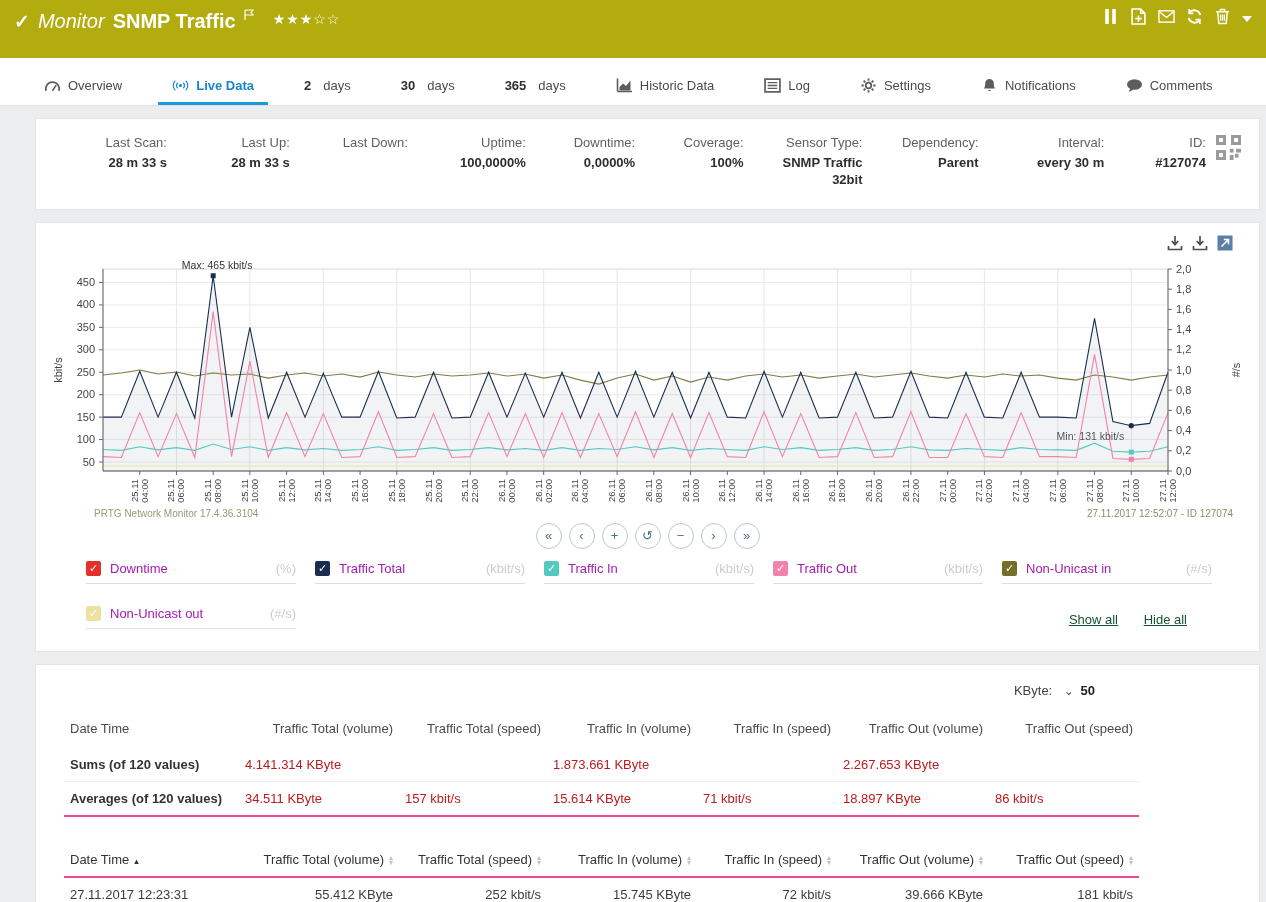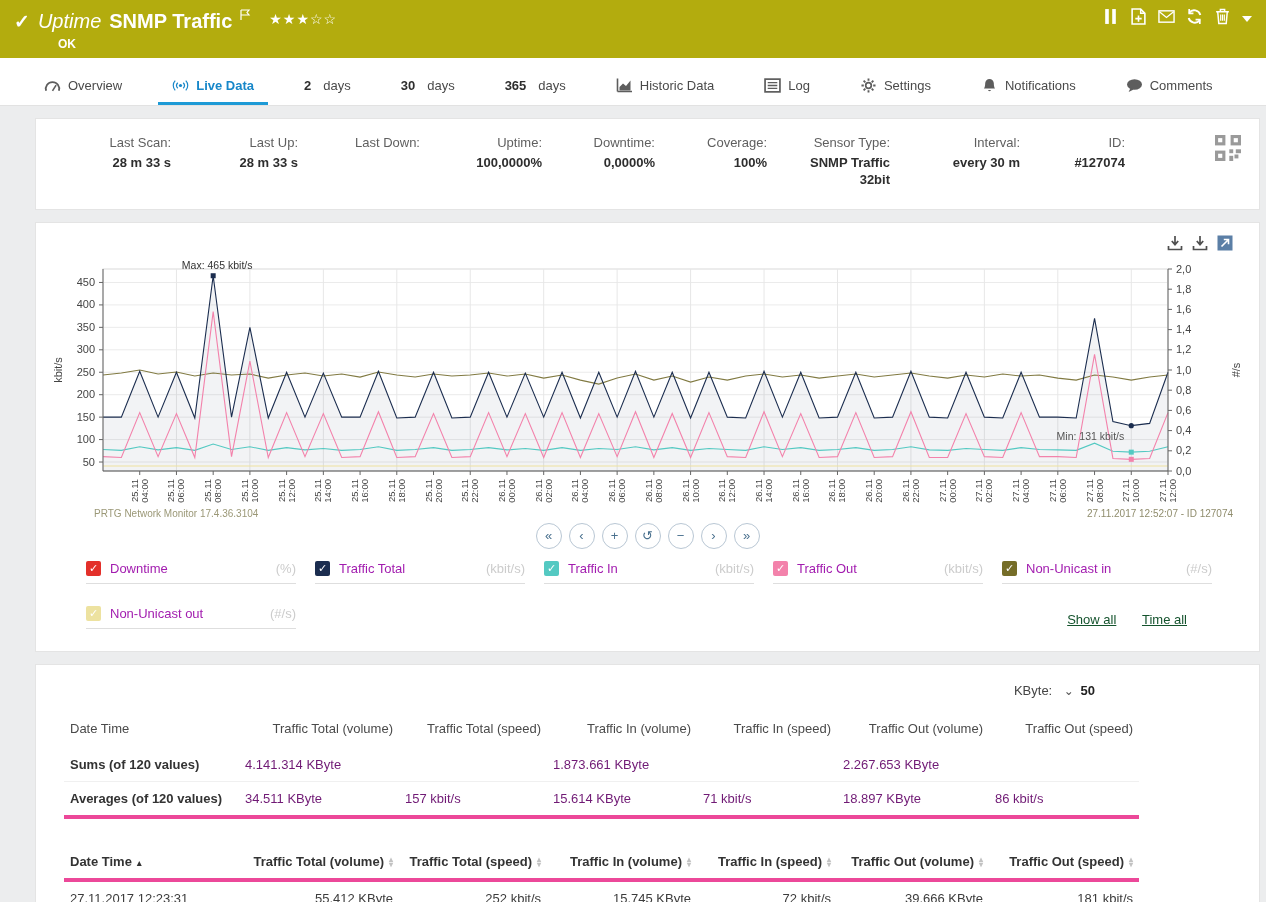--- a/index.html
+++ b/index.html
@@ -62,51 +62,50 @@
   .foot-r { color:#8f8c6c; font-size:10px; }
 
   
   .tablepanel { padding:14px 24px 20px 28px; margin-bottom:12px; }
   .items-row { text-align:right; color:#444; padding:4px 140px 14px 0; }
   .items-row .chev { color:#555; margin:0 3px 0 8px; font-size:12px; cursor:pointer; }
   .items-row b { color:#222; cursor:pointer; }
   table { border-collapse:collapse; table-layout:fixed; width:1075px; }
   col.c0{width:175px} col.c1{width:160px} col.c2{width:148px} col.c3{width:150px}
   col.c4{width:140px} col.c5{width:152px} col.c6{width:150px}
-  th, td { padding:9px 6px; border-bottom:4px solid #ec4899; font-weight:normal; white-space:nowrap; overflow:hidden; }
+  th, td { padding:9px 6px; border-bottom:2px solid #ec4899; font-weight:normal; white-space:nowrap; overflow:hidden; }
   th { color:#4a4a4a; text-align:right; }
   th:first-child { text-align:left; }
-  #summary td { text-align:left; color:#701a75; }
+  #summary td { text-align:left; color:#b91c1c; }
   #summary td:first-child { font-weight:bold; color:#333; }
   #summary th { border-bottom:none; padding-bottom:12px; }
   #summary tr.sums td { border-bottom:1px solid #f0f0f0; }
   #detail { margin-top:26px; }
-  #detail th { font-weight:bold; color:#333; cursor:pointer; }
+  #detail th { font-weight:normal; color:#333; cursor:pointer; }
   #detail td { text-align:right; color:#3c3c3c; }
   #detail td:first-child { text-align:left; }
   .sort-asc { color:#333; font-size:9px; margin-left:5px; }
   .sort-both { color:#c2c2c2; font-size:8px; margin-left:5px; display:inline-flex; flex-direction:column;
     line-height:5px; vertical-align:middle; }
 </style>
 </head>
 <body>
 
 <header class="hdr">
   <div class="hdr-line">
     <span class="hdr-check">✓</span>
-    <span class="hdr-prefix">Uptime</span>
+    <span class="hdr-prefix">Monitor</span>
     <span class="hdr-title">SNMP Traffic</span>
     <span class="hdr-flag">
       <svg width="11" height="12" viewBox="0 0 11 12">
           <path d="M1 1v10M1 1h8l-2 2.5L9 6H1" fill="none" stroke="#fff" stroke-width="1.2"></path>
         </svg>
     </span>
     <span class="hdr-stars" id="stars">★★★☆☆</span>
   </div>
-  <div class="hdr-status">OK</div>
   <div class="hdr-icons" id="hdrIcons">
       <span class="hic">
         <svg viewBox="0 0 14 16">
           <rect x="2" y="1" width="3.4" height="14" fill="currentColor"></rect>
           <rect x="8.6" y="1" width="3.4" height="14" fill="currentColor"></rect>
         </svg>
       </span>
       <span class="hic">
         <svg viewBox="0 0 16 16">
           <path d="M2 1h8l4 4v10H2z" fill="none" stroke="currentColor" stroke-width="1.5"></path>
@@ -253,20 +252,24 @@
       <div class="info-label">Downtime:</div>
       <div class="info-value">0,0000%</div>
     </div>
     <div class="info-col" style="width: 102px;">
       <div class="info-label">Coverage:</div>
       <div class="info-value">100%</div>
     </div>
     <div class="info-col" style="width: 113px;">
       <div class="info-label">Sensor Type:</div>
       <div class="info-value">SNMP Traffic 32bit</div>
+    </div>
+    <div class="info-col" style="width: 110px;">
+      <div class="info-label">Dependency:</div>
+      <div class="info-value">Parent</div>
     </div>
     <div class="info-col" style="width: 120px;">
       <div class="info-label">Interval:</div>
       <div class="info-value">every 30 m</div>
     </div>
     <div class="info-col" style="width: 95px;">
       <div class="info-label">ID:</div>
       <div class="info-value">#127074</div>
     </div>
     <span class="qr"><svg viewBox="0 0 20 20">
@@ -513,21 +516,21 @@
           <span class="leg-unit">(#/s)</span>
         </div>
         <div class="leg-item">
           <span class="leg-box" style="background: rgb(237, 226, 160);">✓</span>
           <span class="leg-label">Non-Unicast out</span>
           <span class="leg-unit">(#/s)</span>
         </div>
       </div>
     <div class="legend-links">
       <a>Show all</a>
-      <a>Time all</a>
+      <a>Hide all</a>
     </div>
   </div>
 </section>
 
 <section class="panel tablepanel">
   <div class="items-row">
     <span>KByte:</span>
     <span class="chev">⌄</span>
     <b>50</b>
   </div>

